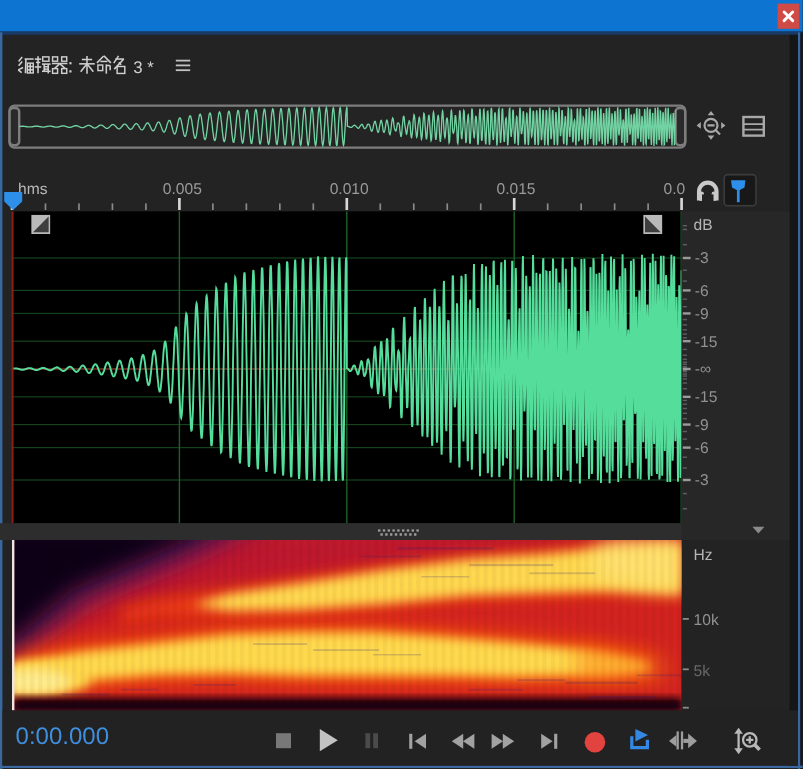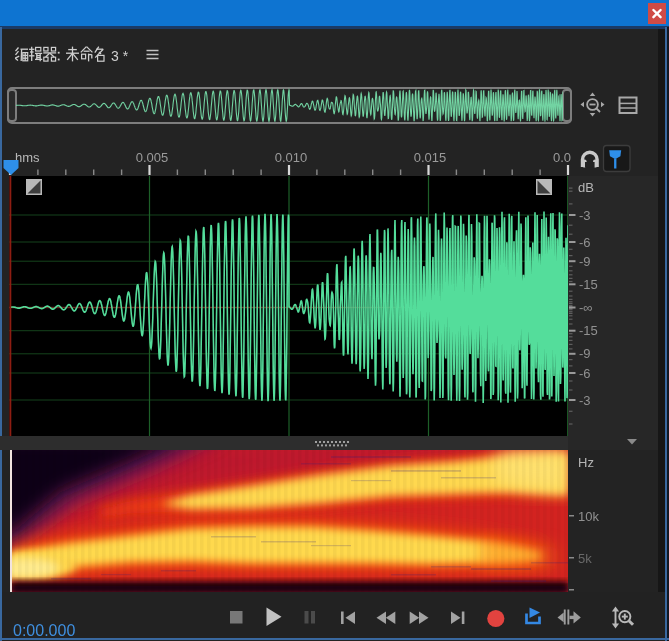--- a/index.html
+++ b/index.html
@@ -316,21 +316,21 @@
     <rect x="480" y="130" width="55" height="2" fill="#2a1c80" opacity="0.2"></rect>
     <rect x="40" y="128" width="40" height="1.5" fill="#2a1c80" opacity="0.2"></rect>
     <rect x="90" y="124" width="30" height="1.2" fill="#2a1c80" opacity="0.2"></rect>
     <rect x="520" y="112" width="40" height="1.5" fill="#2a1c80" opacity="0.2"></rect>
     <rect x="420" y="116" width="40" height="1.5" fill="#2a1c80" opacity="0.2"></rect>
 <rect width="557" height="142" fill="url(#cols)"></rect>
 </svg>
 <div class="abs" style="left:10px;top:450px;width:1.6px;height:142px;background:#f2e4e0"></div>
 
 <div class="abs" style="left:2px;top:592px;width:663px;height:46px;background:#222222"></div>
-<div class="abs" style="left:13px;top:622px;font-size:16px;color:#3f8fdf">0:00.000</div>
+<div class="abs" style="left:13px;top:603px;font-size:20px;color:#3f8fdf">0:00.000</div>
 <svg class="abs" style="left:0;top:600px" width="669" height="36" viewBox="0 0 669 36">
 <g transform="translate(0,-600)">
 <rect x="230" y="611" width="12.5" height="12.5" fill="#787878"></rect>
 <polygon points="266.5,607.5 281.5,616.8 266.5,626" fill="#c2c2c2"></polygon>
 <rect x="304.5" y="611" width="4" height="12.5" fill="#4b4b4b"></rect>
       <rect x="311" y="611" width="4" height="12.5" fill="#4b4b4b"></rect>
 <g fill="#a2a2a2">
 <rect x="341" y="611.5" width="2.6" height="12.5"></rect>
         <polygon points="355,611.5 345.5,617.7 355,624"></polygon>
 <polygon points="386,611.5 376.5,617.7 386,624"></polygon>

